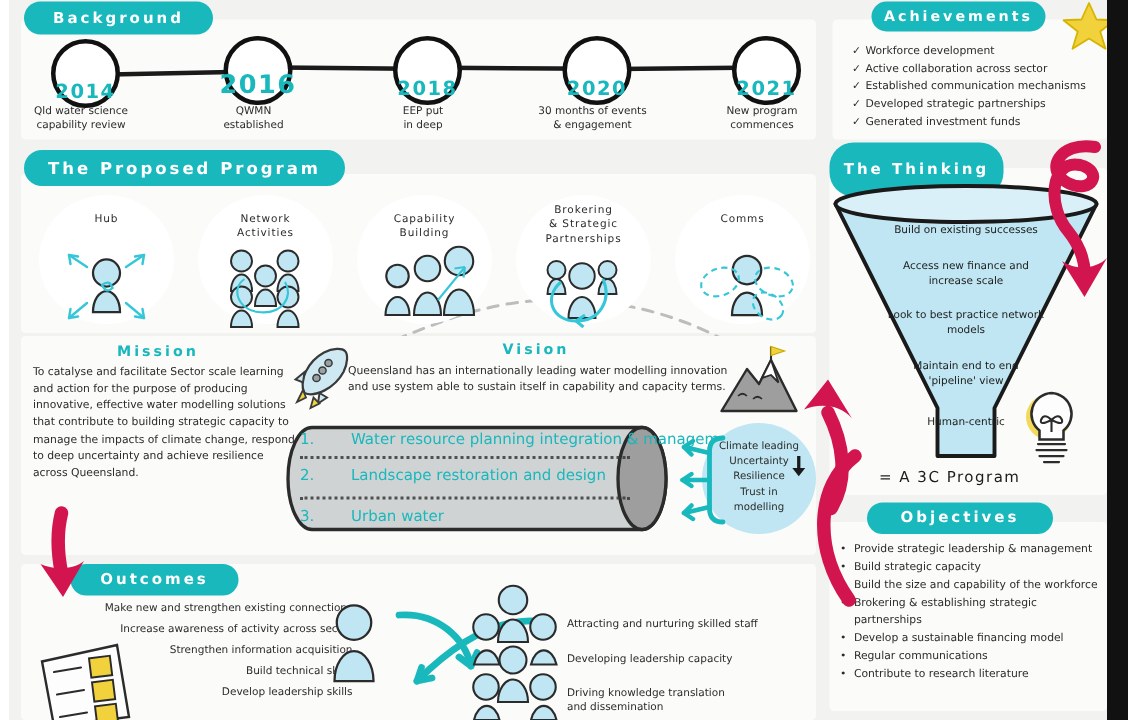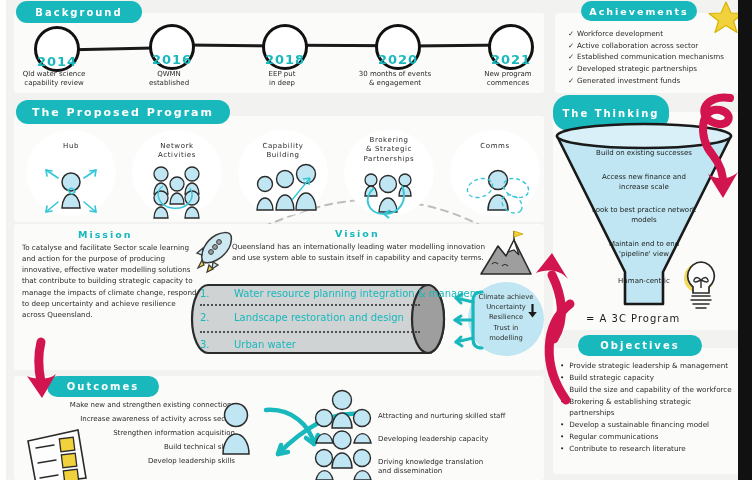--- a/index.html
+++ b/index.html
@@ -165,21 +165,21 @@
 
   <svg style="left:452px;top:288px;" width="34" height="64" viewBox="0 0 34 64">
     <path d="M30,4 q-9,0 -9,9 L21,51 q0,9 9,9" fill="none" stroke="#18b8bd" stroke-width="3.2" stroke-linecap="round"></path>
     <path d="M21,14 L4,10 M21,32 L3,32 M21,50 L4,54" stroke="#18b8bd" stroke-width="3" stroke-linecap="round"></path>
     <path d="M4,10 L10,6 M4,10 L9,15" stroke="#18b8bd" stroke-width="3" stroke-linecap="round"></path>
     <path d="M3,32 L9,28 M3,32 L9,36" stroke="#18b8bd" stroke-width="3" stroke-linecap="round"></path>
     <path d="M4,54 L9,49 M4,54 L10,58" stroke="#18b8bd" stroke-width="3" stroke-linecap="round"></path>
   </svg>
 
   <div class="climate-txt" style="left:470px;top:292px;width:72px;">
-      <div>Climate achieve</div>
+      <div>Climate leading</div>
       <div>Uncertainty</div>
       <div>Resilience</div>
       <div>Trust in</div>
       <div>modelling</div>
     </div>
 
   <svg style="left:527px;top:304px;" width="11" height="14" viewBox="0 0 11 14">
     <path d="M5.5,0 L5.5,10" stroke="#1a1a1a" stroke-width="2.2"></path>
     <path d="M1.2,8 L5.5,13.5 L9.8,8Z" fill="#1a1a1a"></path>
   </svg>
@@ -328,21 +328,21 @@
   </svg>
 
   <div class="left-band"></div>
   <div class="black-band"></div>
 
 <div class="tl-circle" style="left: 34px; top: 26px; width: 40px; height: 40px; font-size: 13px;">
       <span>2014</span>
     </div>
     <div class="tl-cap" style="left: 2px; top: 70px; width: 104px; white-space: pre-line;">Qld water science
 capability review</div>
-    <div class="tl-circle" style="left: 149px; top: 24px; width: 40px; height: 40px; font-size: 13px;">
+    <div class="tl-circle" style="left: 149px; top: 24px; width: 40px; height: 40px; font-size: 17px;">
       <span>2016</span>
     </div>
     <div class="tl-cap" style="left: 117px; top: 70px; width: 104px; white-space: pre-line;">QWMN
 established</div>
     <div class="tl-circle" style="left: 262px; top: 24px; width: 40px; height: 40px; font-size: 13px;">
       <span>2018</span>
     </div>
     <div class="tl-cap" style="left: 230px; top: 70px; width: 104px; white-space: pre-line;">EEP put
 in deep</div>
     <div class="tl-circle" style="left: 375px; top: 24px; width: 40px; height: 40px; font-size: 13px;">

